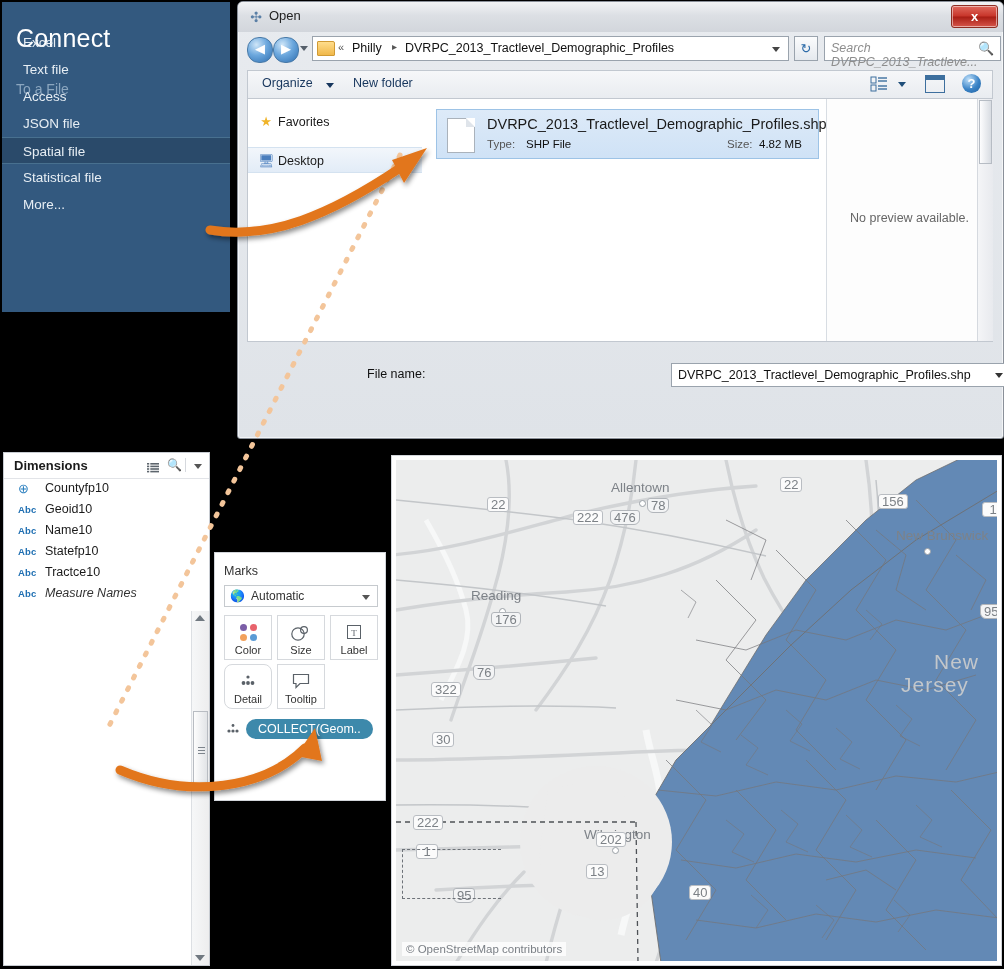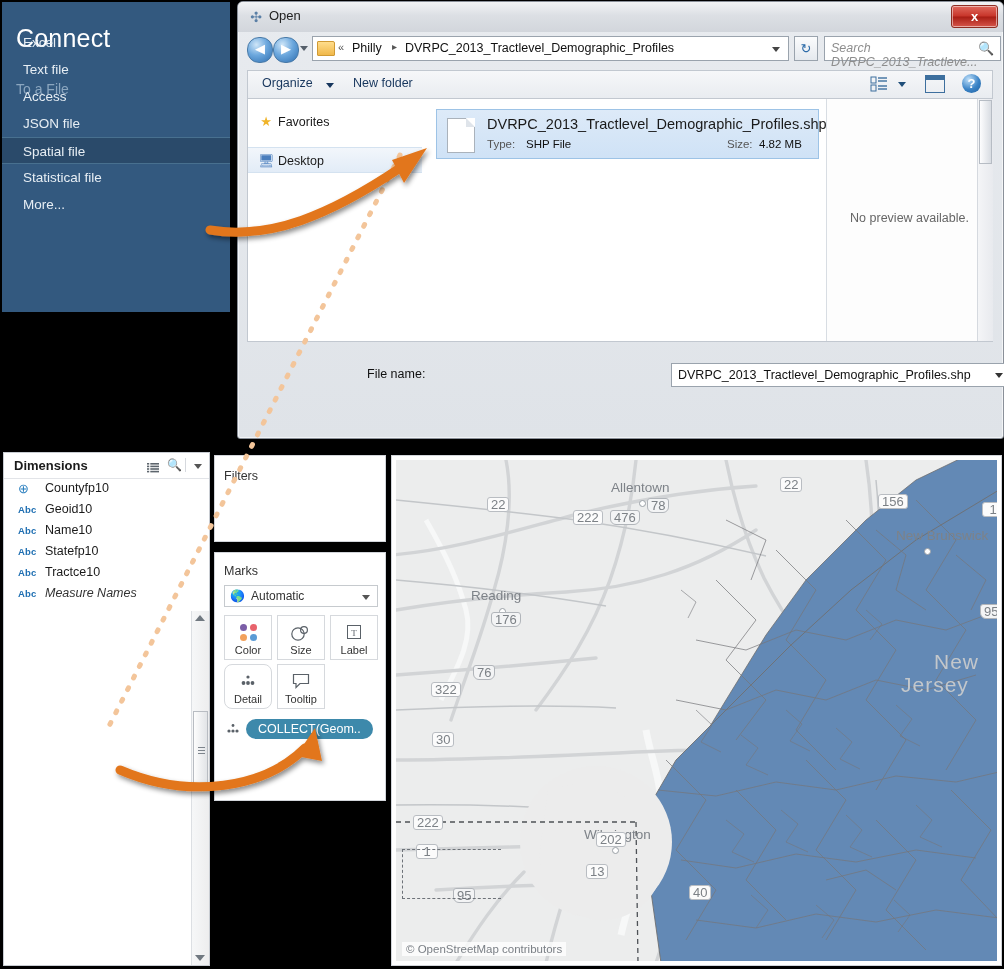--- a/index.html
+++ b/index.html
@@ -311,23 +311,20 @@
   <div id="data-vscroll">
     <div id="dv-up"></div>
     <div id="dv-thumb">
       <div id="dv-grip"></div>
     </div>
     <div id="dv-down"></div>
   </div>
 </div>
 
 <div class="abs" id="cards">
-  <div class="card" id="filters-card">
-    <div id="filters-title">Filters</div>
-  </div>
   <div class="card" id="marks-card">
     <div id="marks-title">Marks</div>
     <div id="mark-type">
       <span id="mt-icon">🌎</span>
       <span id="mt-label">Automatic</span>
       <span id="mt-caret"></span>
     </div>
 
     <div class="shelf" id="sh-color">
       <span class="dot4">

